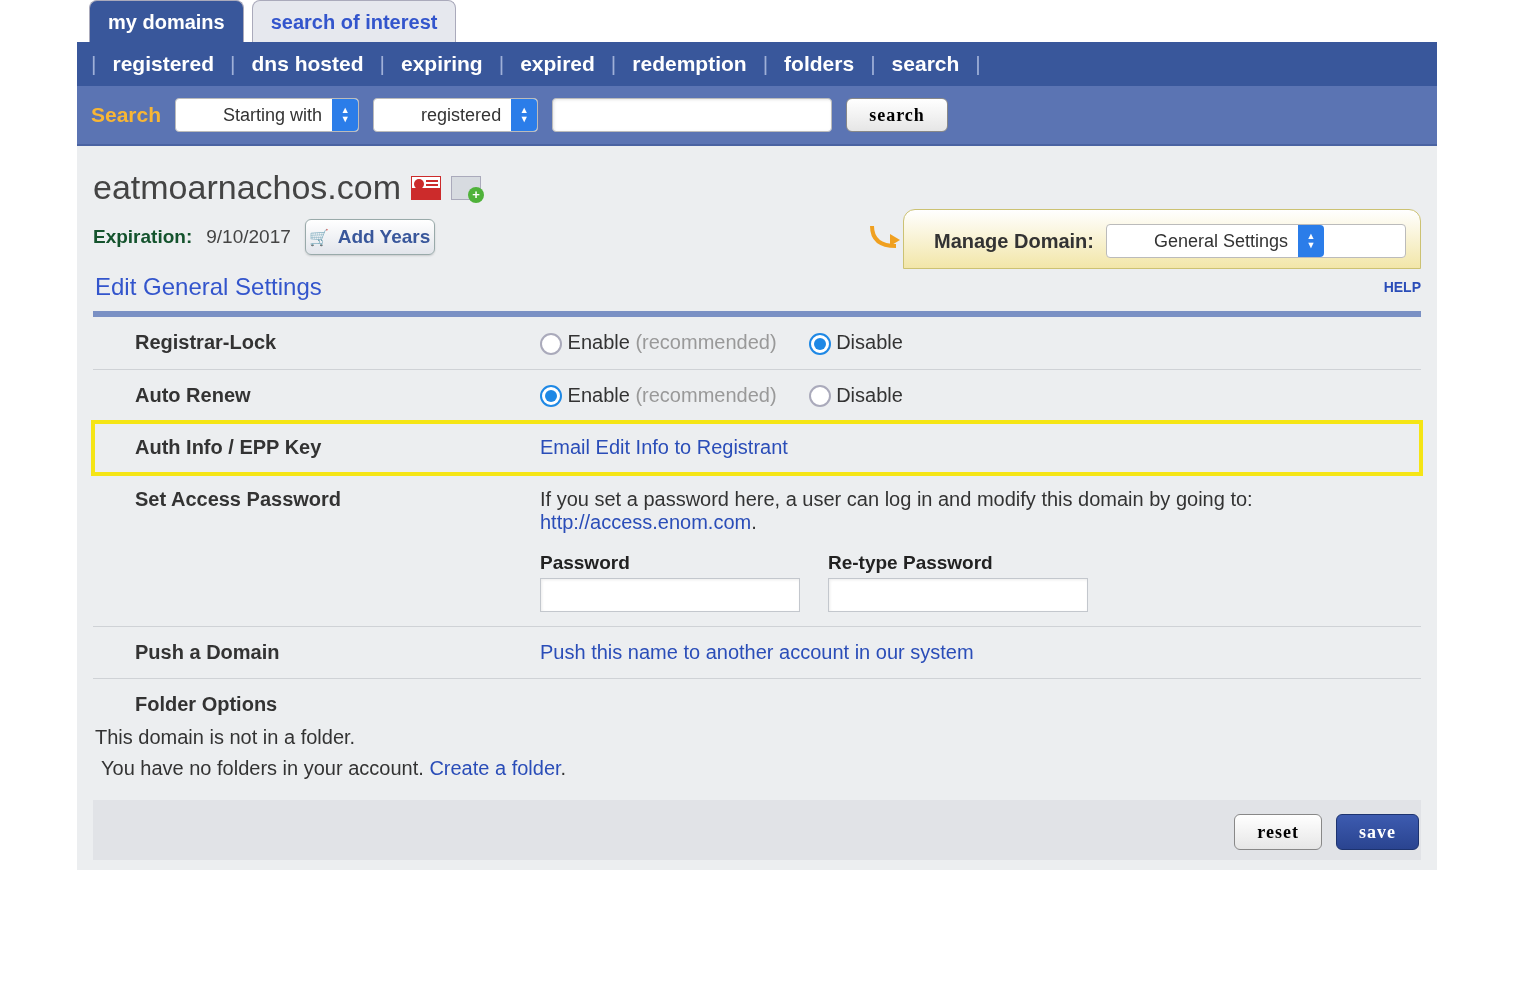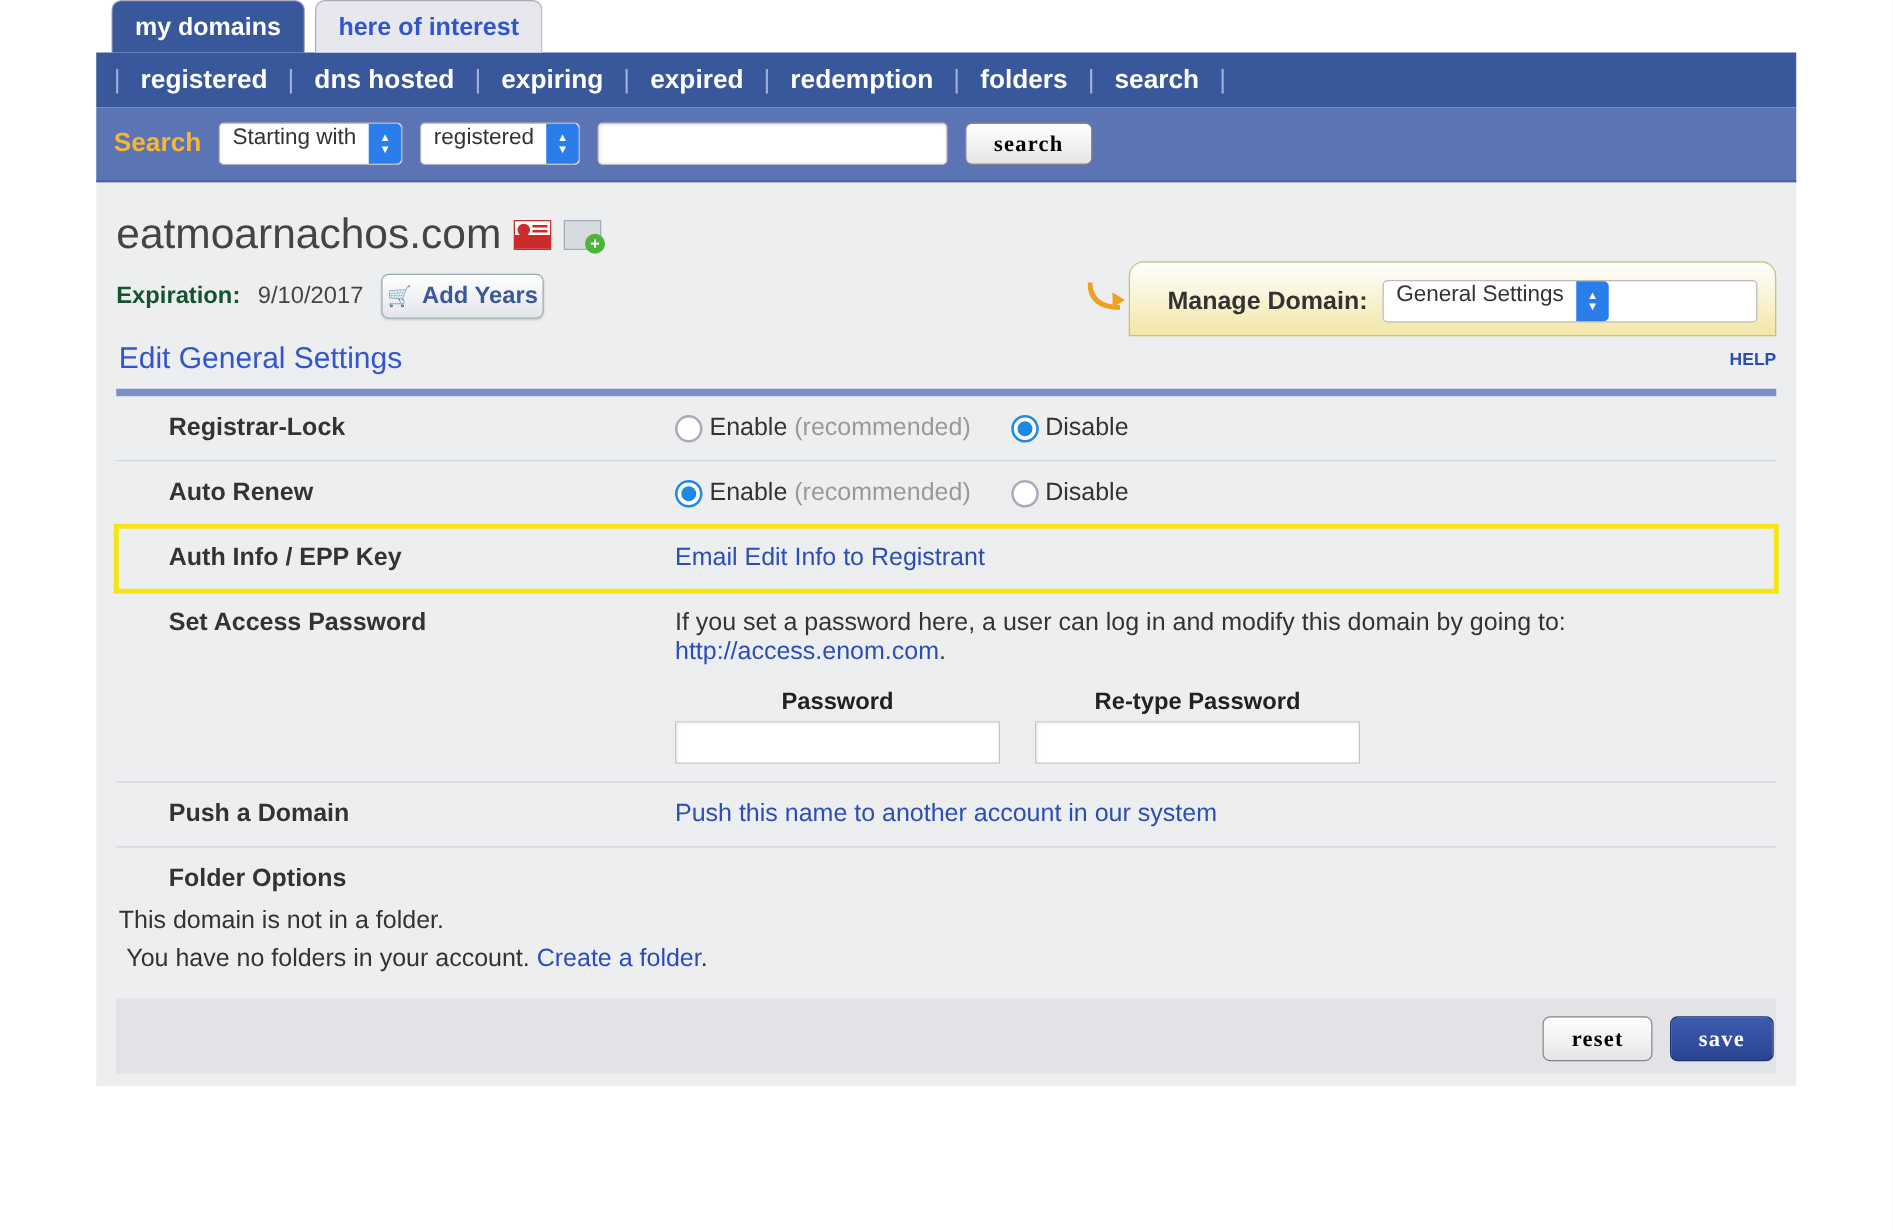--- a/index.html
+++ b/index.html
@@ -7,21 +7,21 @@
 .container { width: 1360px; margin: 0 auto; }
 .tabs { display: flex; gap: 8px; padding: 0 12px; align-items: flex-end; }
 .tab { border: 1px solid #aab; border-bottom: none; border-radius: 8px 8px 0 0; padding: 10px 18px 8px; font-size: 20px; font-weight: bold; cursor: pointer; }
 .tab.active { background: #39579b; color: #fff; }
 .tab.inactive { background: #e6e8ee; color: #3355cc; }
 .navbar { background: #39579b; color: #fff; padding: 10px 14px; display: flex; gap: 16px; font-size: 21px; font-weight: bold; align-items: center; }
 .navbar span.sep { color: #9fb0d8; font-weight: normal; }
 .navbar a { color: #fff; text-decoration: none; cursor: pointer; }
 .searchbar { background: #5b74b3; padding: 12px 14px; display: flex; gap: 14px; align-items: center; border-bottom: 2px solid #4a63a2; }
 .searchbar .lbl { color: #f8b634; font-size: 21px; font-weight: bold; }
-.select-wrap { position: relative; display: inline-flex; background: #fff; border: 1px solid #bbb; border-radius: 4px; font-size: 18px; align-items: flex-start; height: 34px; }
+.select-wrap { position: relative; display: inline-flex; background: #fff; border: 1px solid #bbb; border-radius: 4px; font-size: 18px; align-items: center; height: 34px; padding-left: 37px; }
 .select-wrap .sel-text { padding: 0 10px; color: #333; }
 .select-wrap .arrows { width: 26px; height: 100%; background: #2b7de9; border-radius: 0 4px 4px 0; display: flex; flex-direction: column; align-items: center; justify-content: center; color: #fff; font-size: 9px; line-height: 1; }
 .text-input { height: 34px; border: 1px solid #bbb; border-radius: 4px; background: #fff; padding: 0 8px; width: 280px; box-shadow: inset 1px 1px 3px rgba(0,0,0,0.1); }
 .btn { height: 34px; border: 1px solid #888; border-radius: 6px; background: linear-gradient(#fff,#e6e6e6); padding: 0 22px; font-size: 18px; font-family: Georgia, serif; font-weight: bold; color: #000; cursor: pointer; letter-spacing: 1px; }
 .content { background: #eceef0; padding: 22px 16px 10px 16px; }
 .domain-title { font-size: 34px; color: #444; display: flex; align-items: center; gap: 10px; margin-bottom: 12px; }
 .id-icon { display: inline-flex; width: 30px; height: 24px; background: linear-gradient(#fff 50%, #cc2b2b 50%); border: 1px solid #cc2b2b; position: relative; }
 .id-icon::before { content: ''; position: absolute; left: 2px; top: 2px; width: 10px; height: 10px; background: #cc2b2b; border-radius: 50%; }
 .id-icon::after { content: ''; position: absolute; right: 2px; top: 3px; width: 12px; height: 2px; background: #cc2b2b; box-shadow: 0 4px 0 #cc2b2b; }
 .add-icon { display: inline-flex; width: 30px; height: 24px; background: #d7dbe0; border: 1px solid #aab; position: relative; align-items: center; justify-content: flex-end; }
@@ -42,35 +42,35 @@
 .row .label { width: 395px; font-size: 20px; font-weight: bold; color: #333; flex-shrink: 0; margin-left: 40px; }
 .row .value { font-size: 20px; color: #333; flex: 1; }
 .row.highlight { outline: 4px solid #f5e515; outline-offset: -2px; }
 .radio-group { display: flex; gap: 32px; align-items: center; font-size: 20px; }
 .radio { width: 22px; height: 22px; border: 2px solid #aab; border-radius: 50%; display: inline-flex; align-items: center; justify-content: center; vertical-align: middle; cursor: pointer; background: #fff; }
 .radio.checked { border-color: #1e88e5; }
 .radio.checked::after { content: ''; width: 12px; height: 12px; background: #1e88e5; border-radius: 50%; }
 .rec { color: #999; font-size: 20px; }
 .link { color: #2a4db8; cursor: pointer; font-size: 20px; }
 .pw-fields { display: flex; gap: 28px; margin-top: 18px; }
-.pw-field .plabel { font-size: 19px; font-weight: bold; color: #222; margin-bottom: 4px; display: block; text-align: center; }
+.pw-field .plabel { font-size: 19px; font-weight: bold; color: #222; margin-bottom: 4px; display: block; }
 .pw-field input { width: 260px; height: 34px; border: 1px solid #c3c7cd; background: #fff; box-shadow: inset 1px 1px 3px rgba(0,0,0,0.08); padding: 0 6px; }
 .footer { display: flex; justify-content: flex-end; gap: 14px; padding: 14px 2px 10px; background: #e1e3e7; margin-top: 6px; }
 .footer .btn { font-family: Georgia, serif; height: 36px; }
 .footer .btn.save { background: linear-gradient(#3d5bb0,#2a4490); color: #fff; border-color: #1d336f; }
 .wide-select { width: 300px; }
 </style>
 </head>
 <body>
 
 <div class="container">
 
   <div class="tabs">
     <div class="tab active">my domains</div>
-    <div class="tab inactive">here of interest</div>
+    <div class="tab inactive">search of interest</div>
   </div>
 
   <div class="navbar">
     <span class="sep">|</span>
     <a>registered</a>
     <span class="sep">|</span>
     <a>dns hosted</a>
     <span class="sep">|</span>
     <a>expiring</a>
     <span class="sep">|</span>

